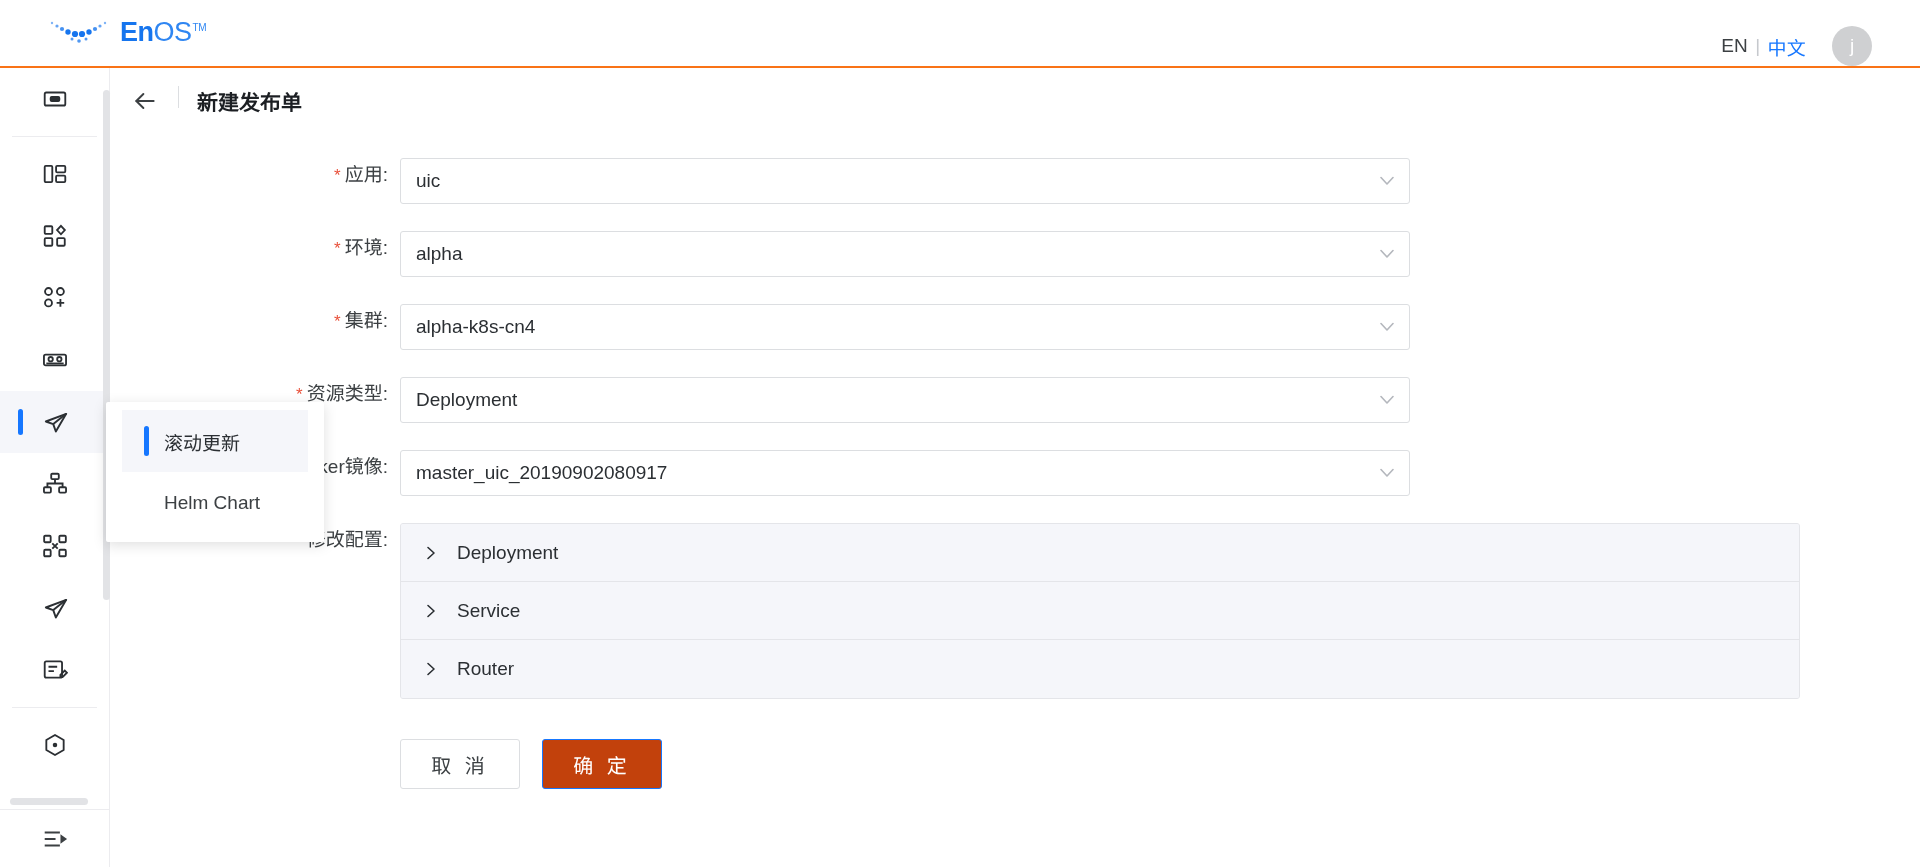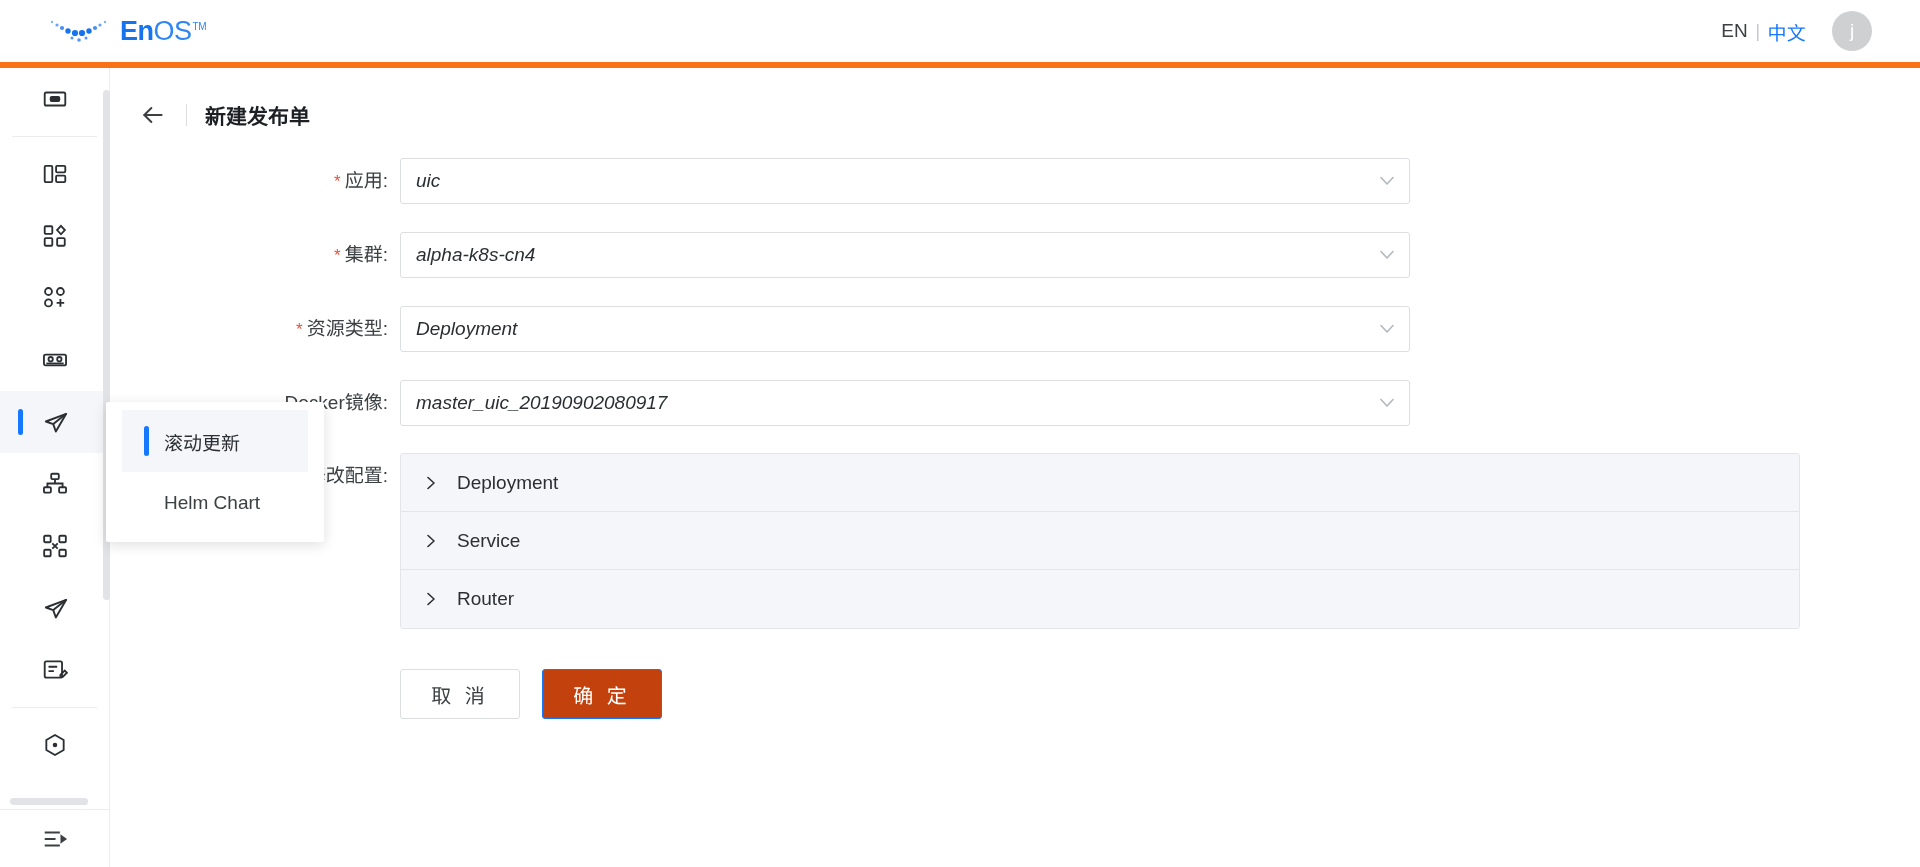--- a/index.html
+++ b/index.html
@@ -11,22 +11,22 @@
     background: #ffffff;
     font-family: "Liberation Sans", "DejaVu Sans", sans-serif;
     color: #2b2f33;
   }
 
   
   .topbar {
     position: absolute; top: 0; left: 0;
     width: 1920px; height: 68px;
     background: #ffffff;
-    border-bottom: 6px solid #f97316;
-    display: flex; align-items: center;
+    border-bottom: 2px solid #f97316;
+    display: flex; align-items: flex-end;
     z-index: 40;
   }
   .logo-wrap {
     display: flex; align-items: center;
     margin-left: 48px; height: 68px;
   }
   .logo-mark { width: 62px; height: 30px; display: block; }
   .logo-text {
     font-size: 27px; font-weight: 700; letter-spacing: -0.5px;
     margin-left: 10px; position: relative; color: #1675ee;
@@ -119,22 +119,22 @@
     width: 5px; height: 30px; background: #1677ff; border-radius: 3px;
   }
 
   
   .page {
     position: absolute; top: 68px; left: 110px;
     width: 1810px; height: 799px;
     background: #ffffff; overflow: hidden;
   }
   .page-head {
-    display: flex; align-items: center;
-    height: 58px; padding-left: 28px; margin-top: 18px; font-family: Liberation Mono, monospace;
+    display: flex; align-items: flex-start;
+    height: 58px; padding-left: 20px; margin-top: 18px; font-family: Liberation Mono, monospace;
   }
   .back-arrow {
     width: 30px; height: 30px; cursor: pointer;
     display: flex; align-items: center; justify-content: center;
   }
   .head-sep {
     width: 1px; height: 22px; background: #dcdee1; margin: 0 18px;
   }
   .page-title {
     font-size: 21px; font-weight: 700; color: #1c1f23;
@@ -142,25 +142,25 @@
 
   
   .form { margin-top: 14px; }
   .frow {
     display: flex; align-items: flex-start;
     margin-bottom: 27px;
   }
   .flabel {
     width: 290px; text-align: right;
     font-size: 19px; color: #3c4043;
-    line-height: 46px; padding-right: 12px;
+    line-height: 34px; padding-right: 12px;
     white-space: nowrap;
   }
   .req { color: #e8503a; margin-right: 4px; font-size: 17px; }
-  .fctl { position: relative; width: 1010px; font-style: italic; }
+  .fctl { position: relative; width: 1010px; }
   .select {
     width: 1010px; height: 46px;
     border: 1px solid #dcdee1; border-radius: 3px;
     background: #ffffff;
     display: flex; align-items: center;
     padding: 0 40px 0 15px;
     font-size: 19px; color: #2b2f33;
     cursor: pointer;
   }
   .chevron-down {
@@ -382,20 +382,33 @@
       <div class="fctl">
         <div class="select">
           <span>uic</span>
         </div>
         <svg class="chevron-down" width="14" height="10" viewBox="0 0 14 10" fill="none" stroke="#b4b7bd" stroke-width="1.6" stroke-linecap="round" stroke-linejoin="round">
             <path d="M1 1.5L7 8l6-6.5"></path>
           </svg>
       </div>
     </div>
 
+    <div class="frow">
+      <div class="flabel">
+        <span class="req">*</span><span>环境:</span>
+      </div>
+      <div class="fctl">
+        <div class="select">
+          <span>alpha</span>
+        </div>
+        <svg class="chevron-down" width="14" height="10" viewBox="0 0 14 10" fill="none" stroke="#b4b7bd" stroke-width="1.6" stroke-linecap="round" stroke-linejoin="round">
+            <path d="M1 1.5L7 8l6-6.5"></path>
+          </svg>
+      </div>
+    </div>
 
     <div class="frow">
       <div class="flabel">
         <span class="req">*</span><span>集群:</span>
       </div>
       <div class="fctl">
         <div class="select">
           <span>alpha-k8s-cn4</span>
         </div>
         <svg class="chevron-down" width="14" height="10" viewBox="0 0 14 10" fill="none" stroke="#b4b7bd" stroke-width="1.6" stroke-linecap="round" stroke-linejoin="round">

